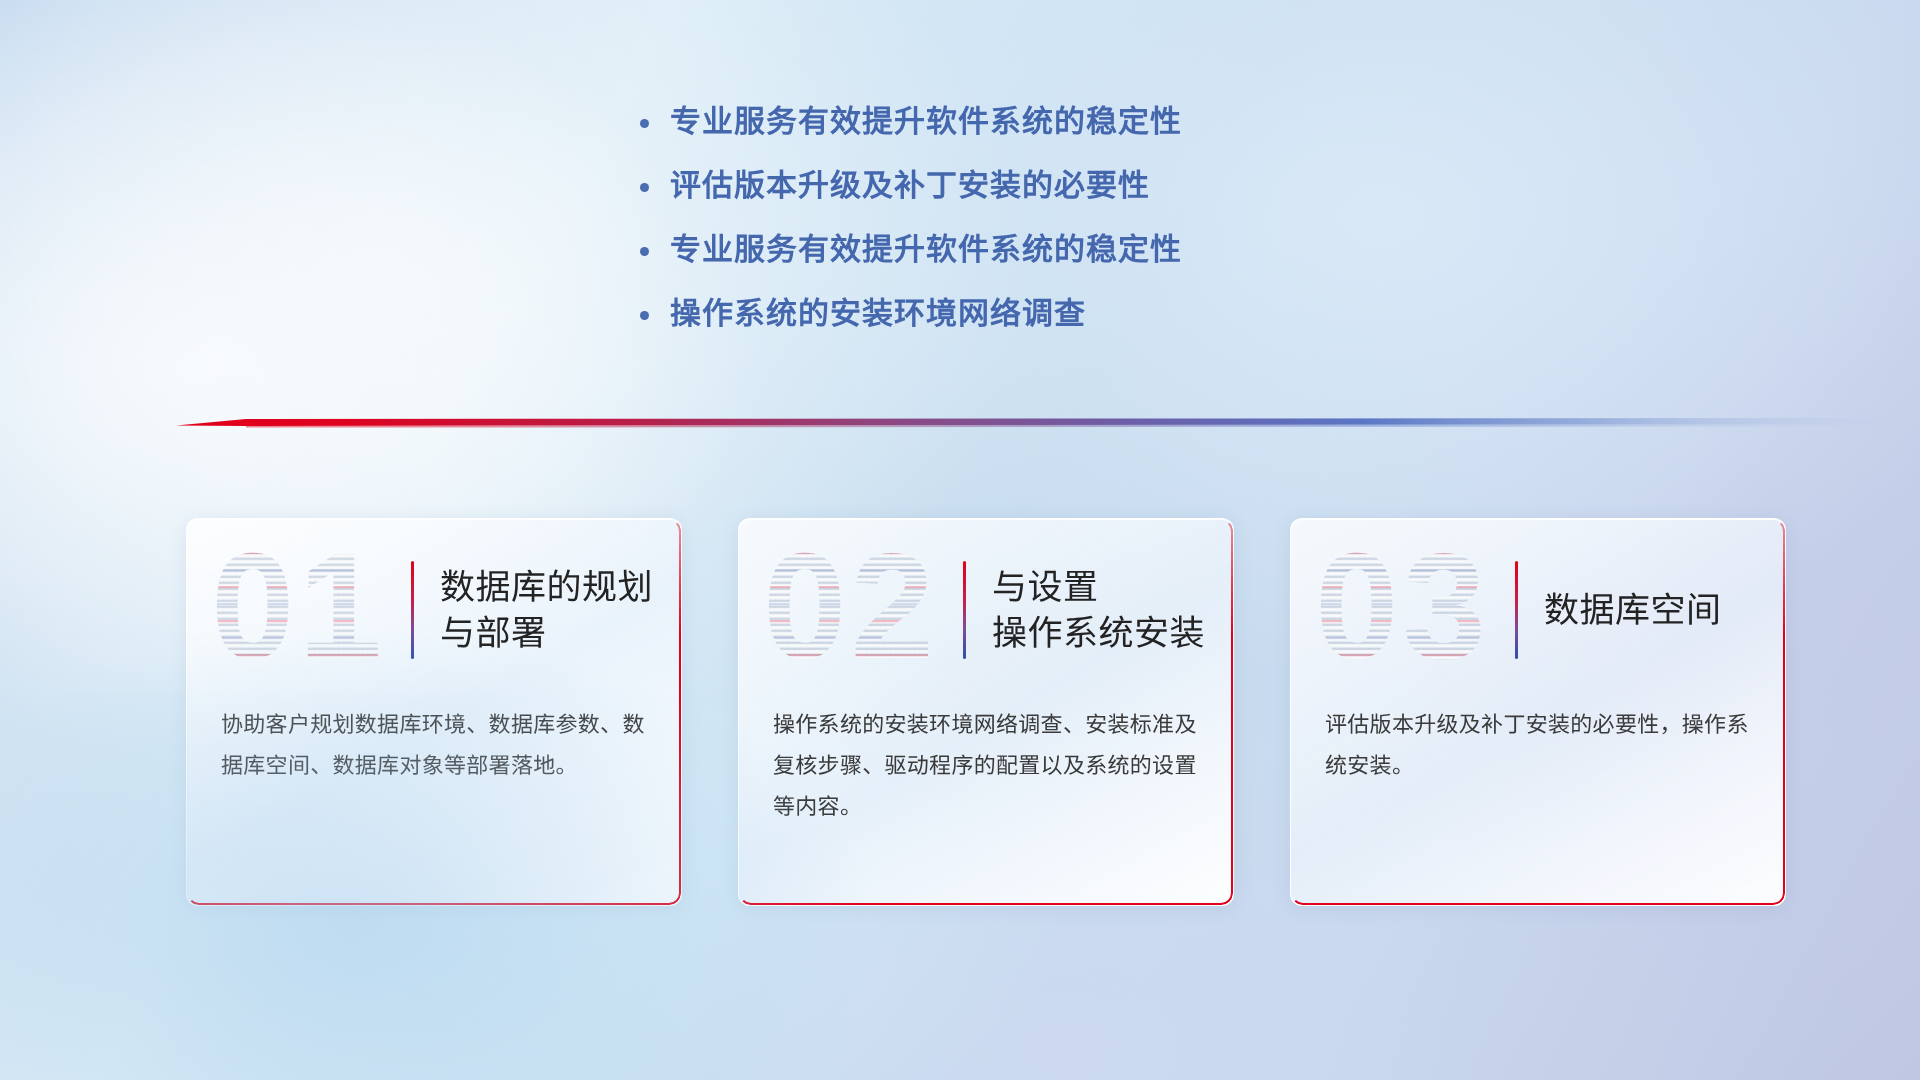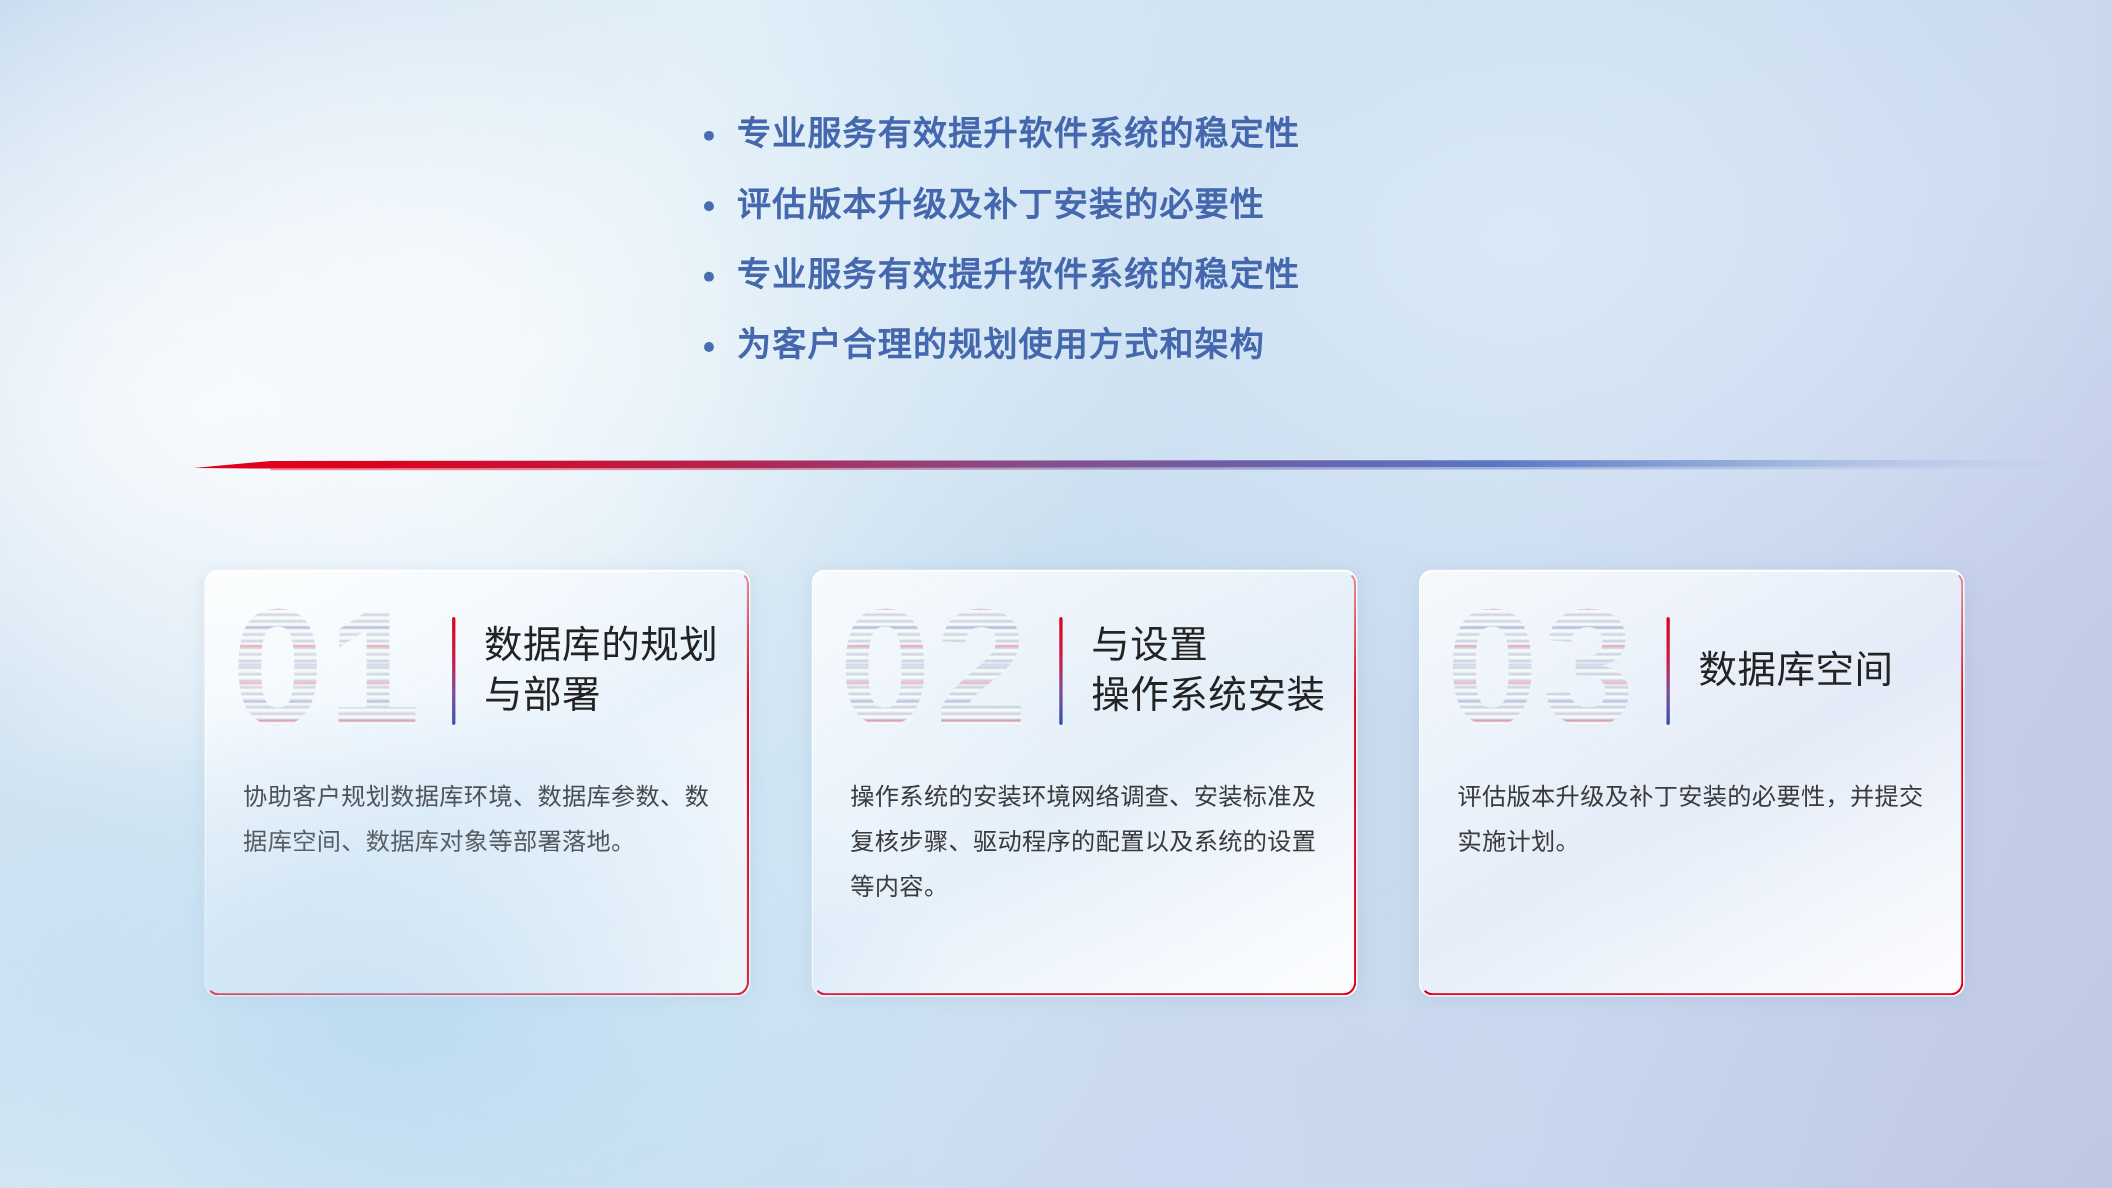--- a/index.html
+++ b/index.html
@@ -196,21 +196,21 @@
     <div class="bullet-row">
       <div class="bullet-dot"><span></span></div>
       <div class="bullet-text">评估版本升级及补丁安装的必要性</div>
     </div>
     <div class="bullet-row">
       <div class="bullet-dot"><span></span></div>
       <div class="bullet-text">专业服务有效提升软件系统的稳定性</div>
     </div>
     <div class="bullet-row">
       <div class="bullet-dot"><span></span></div>
-      <div class="bullet-text">为客户合理的规划使用方式和架构</div>
+      <div class="bullet-text">操作系统的安装环境网络调查</div>
     </div>
   </div>
 
   <div class="divider">
     <svg width="1744" height="22" viewBox="0 0 1744 22" preserveAspectRatio="none">
       <defs>
         <linearGradient id="divGrad" x1="0" y1="0" x2="1" y2="0">
           <stop offset="0" stop-color="#e2001a" stop-opacity="1"></stop>
           <stop offset="0.10" stop-color="#dd0320" stop-opacity="1"></stop>
           <stop offset="0.26" stop-color="#b81f49" stop-opacity="1"></stop>
@@ -306,17 +306,17 @@
               <rect x="0" y="0" width="196" height="128" fill="url(#hatchR1)"></rect>
               <rect x="0" y="0" width="196" height="128" fill="#ffffff" opacity="0.18"></rect>
             </g>
           </svg>
         </div>
         <div class="vbar"></div>
         <div class="card-title">
           <div>数据库空间</div>
         </div>
       </div>
-      <div class="card-body">评估版本升级及补丁安装的必要性，并提交实施计划。</div>
+      <div class="card-body">评估版本升级及补丁安装的必要性，操作系统安装。</div>
     </div>
 
   </div>
 </div>
 
 </body></html>

